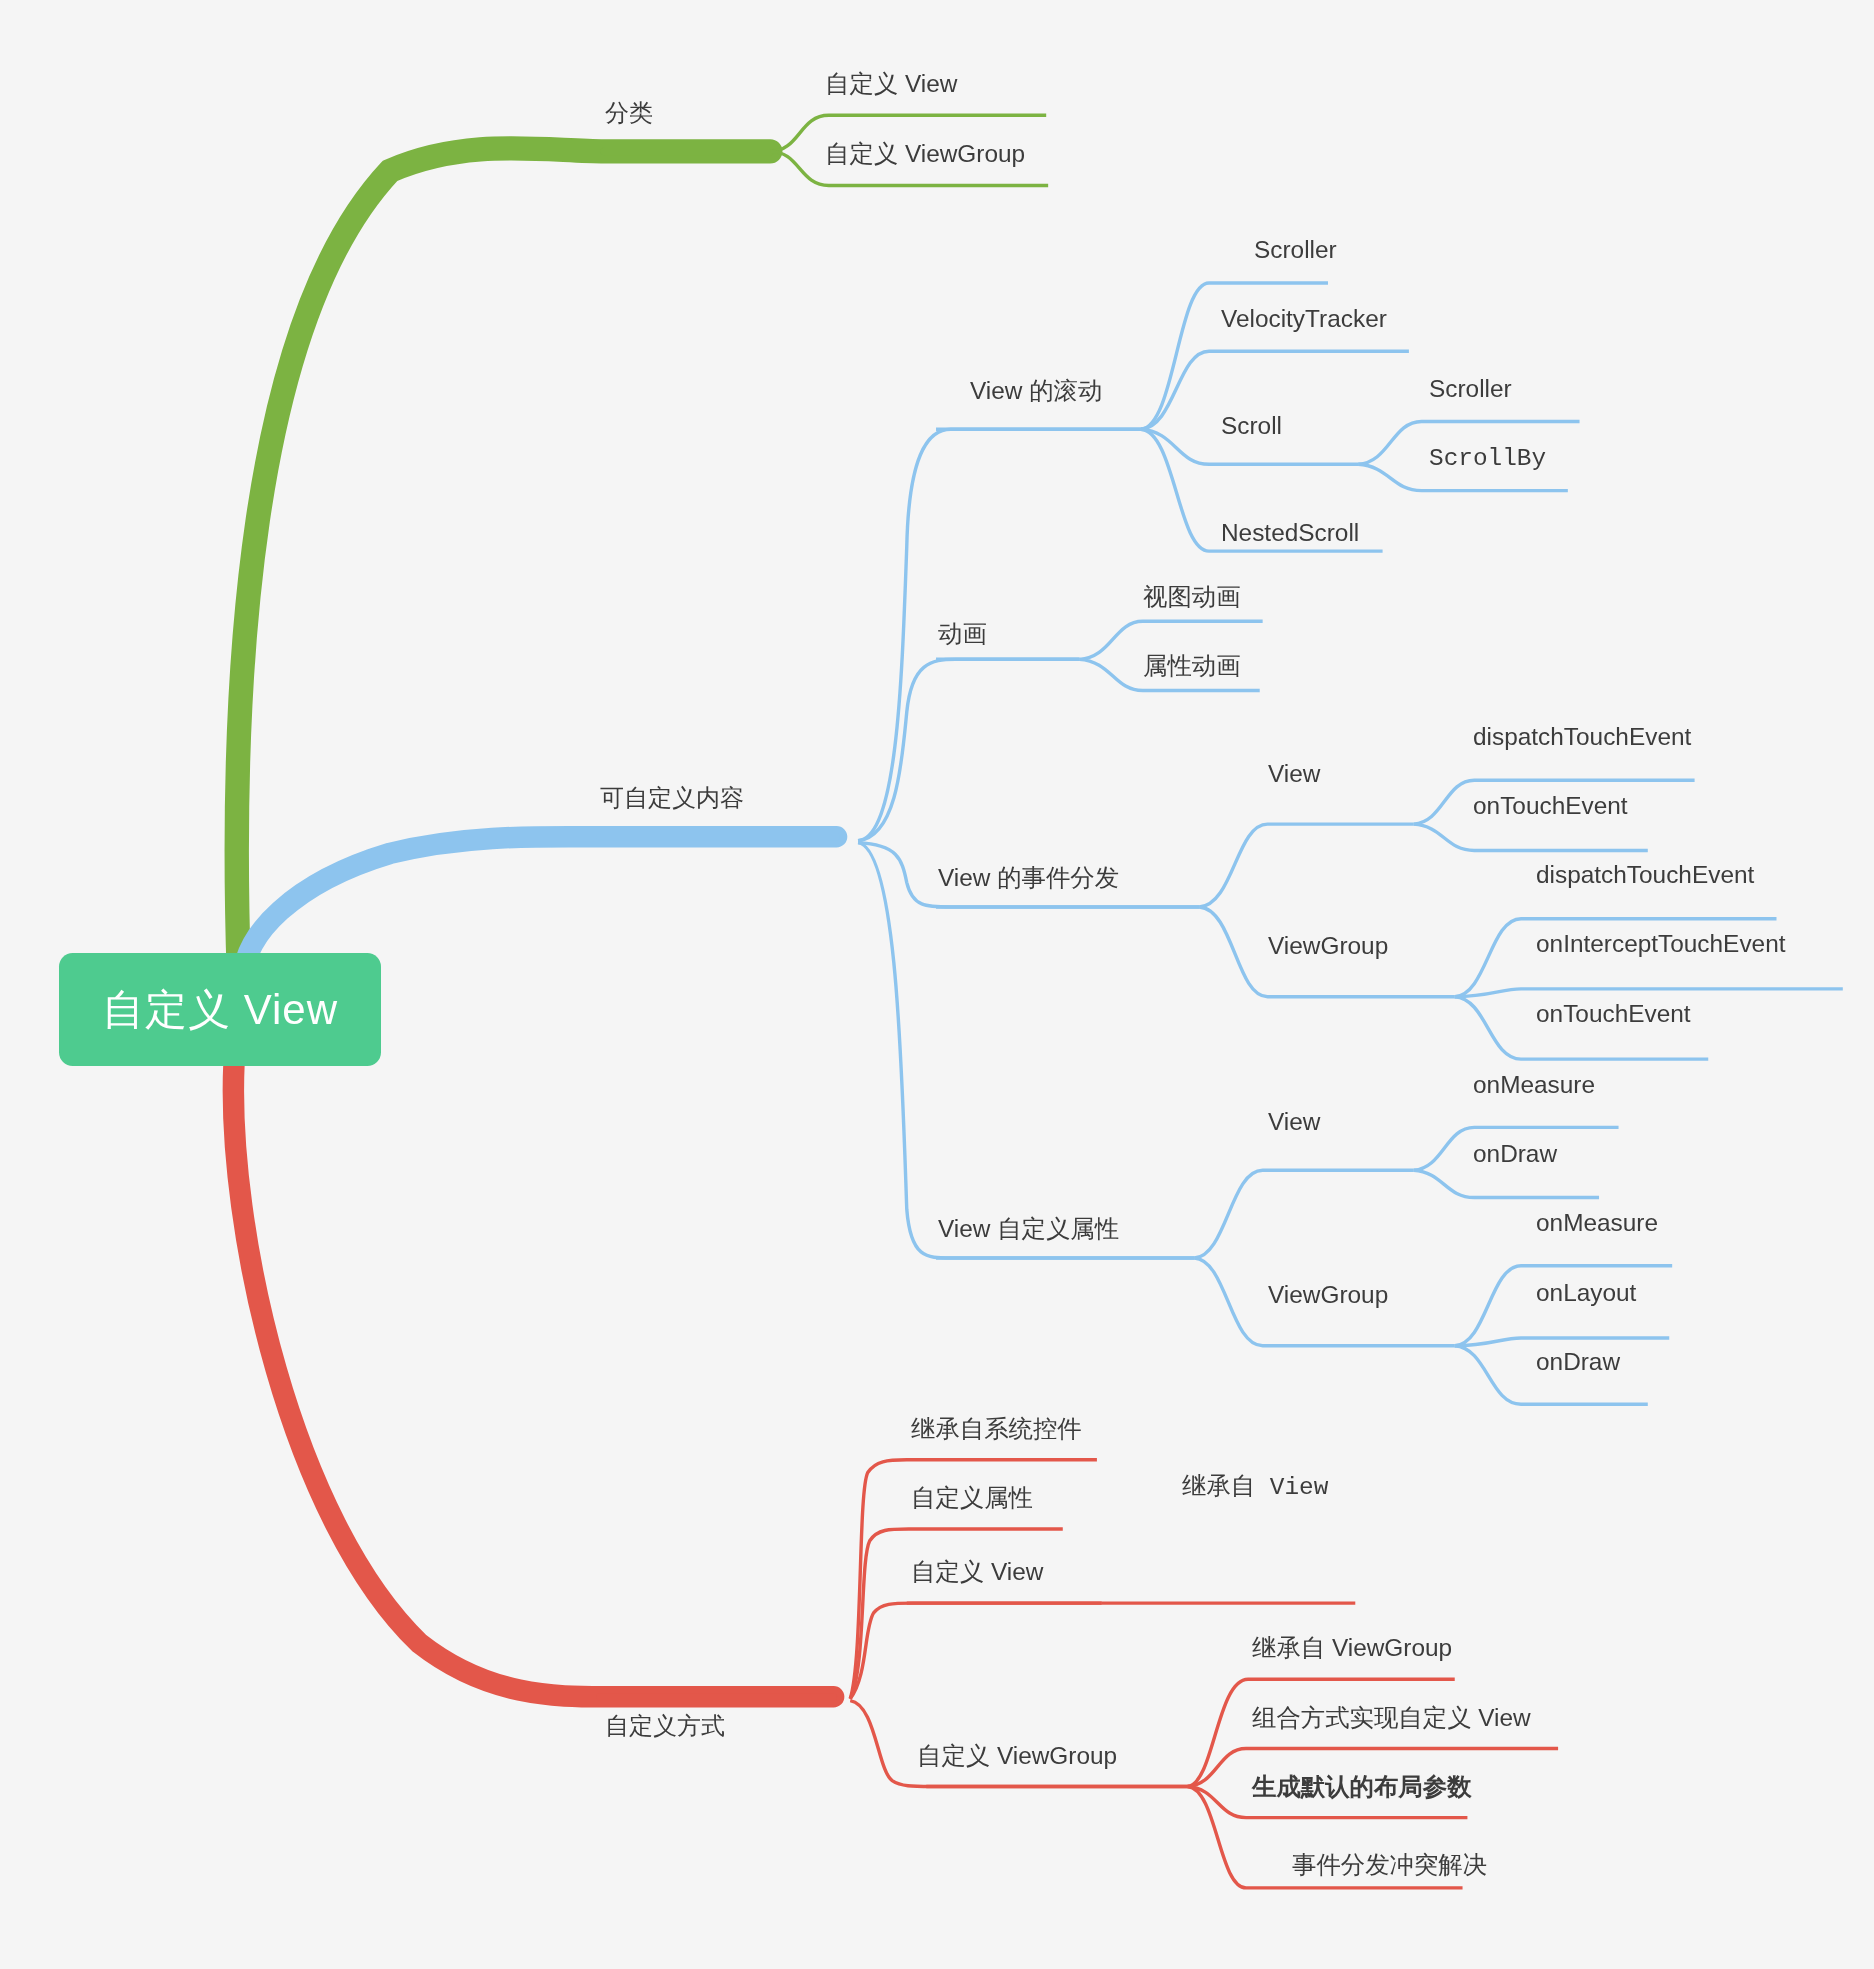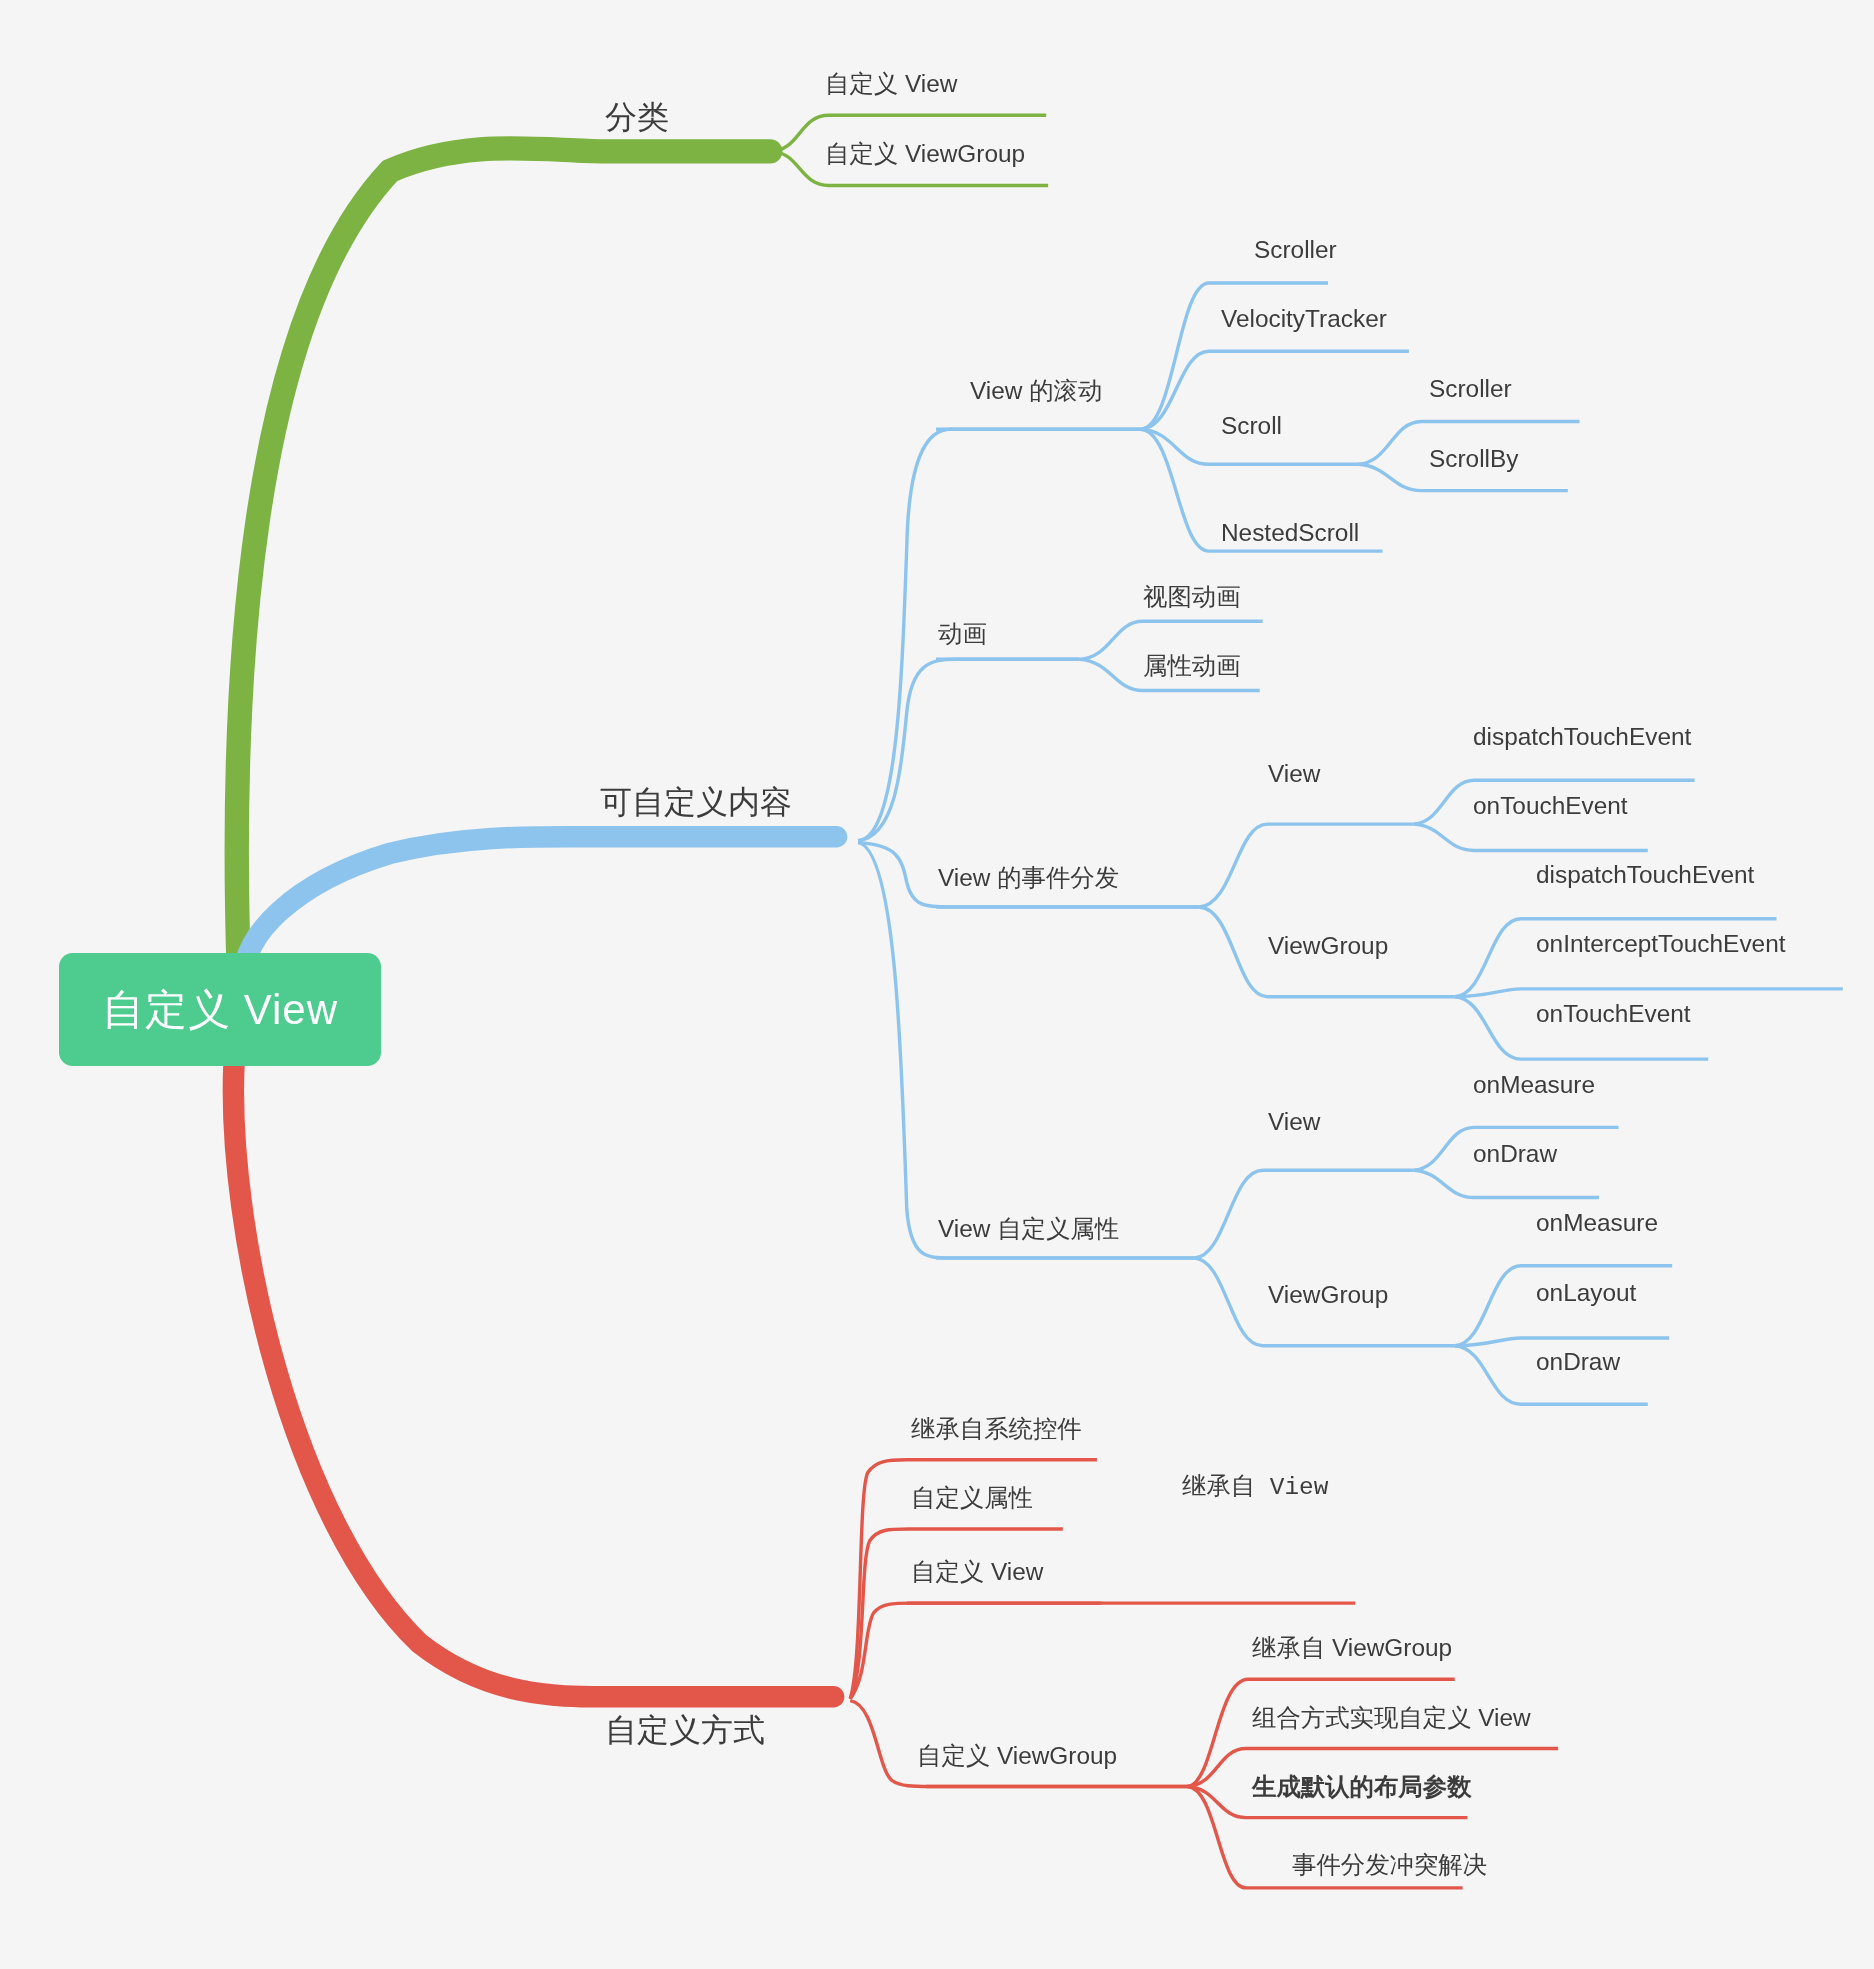--- a/index.html
+++ b/index.html
@@ -24,21 +24,21 @@
     height: 1969px;
   }
   .node-label {
     position: absolute;
     color: #3c3c3c;
     white-space: nowrap;
     line-height: 1;
   }
   .leaf-label  { font-size: 24.4px; }
   .mid-label   { font-size: 24.4px; }
-  .branch-label{ font-size: 32px; }
+  .branch-label{ font-size: 24px; }
   .root-node {
     position: absolute;
     left: 59px;
     top: 953px;
     width: 322px;
     height: 113px;
     border-radius: 13.7px;
     background: #4ecb8f;
     box-sizing: border-box;
   }
@@ -142,21 +142,21 @@
   <div class="node-label leaf-label" style="left:825px; top:142px;">自定义 ViewGroup</div>
 
   <div class="node-label branch-label" style="left:600px; top:786px;">可自定义内容</div>
 
   <div class="node-label mid-label" style="left:938px; top:379px;margin-left:32px;">View 的滚动</div>
   <div class="node-label leaf-label" style="left:1254px; top:238px;">Scroller</div>
   <div class="node-label leaf-label" style="left:1221px; top:307px;">VelocityTracker</div>
   <div class="node-label leaf-label" style="left:1221px; top:414px;">Scroll</div>
   <div class="node-label leaf-label" style="left:1221px; top:521px;">NestedScroll</div>
   <div class="node-label leaf-label" style="left:1429px; top:377px;">Scroller</div>
-  <div class="node-label leaf-label" style="left:1429px; top:447px;">ScrollBy</div>
+  <div class="node-label leaf-label" style="left:1429px; top:447px;font-family:Liberation Mono, monospace;">ScrollBy</div>
 
   <div class="node-label mid-label" style="left:938px; top:622px;">动画</div>
   <div class="node-label leaf-label" style="left:1143px; top:585px;">视图动画</div>
   <div class="node-label leaf-label" style="left:1143px; top:654px;">属性动画</div>
 
   <div class="node-label mid-label" style="left:938px; top:866px;">View 的事件分发</div>
   <div class="node-label leaf-label" style="left:1268px; top:762px;">View</div>
   <div class="node-label leaf-label" style="left:1473px; top:725px;">dispatchTouchEvent</div>
   <div class="node-label leaf-label" style="left:1473px; top:794px;">onTouchEvent</div>
   <div class="node-label leaf-label" style="left:1268px; top:934px;">ViewGroup</div>

